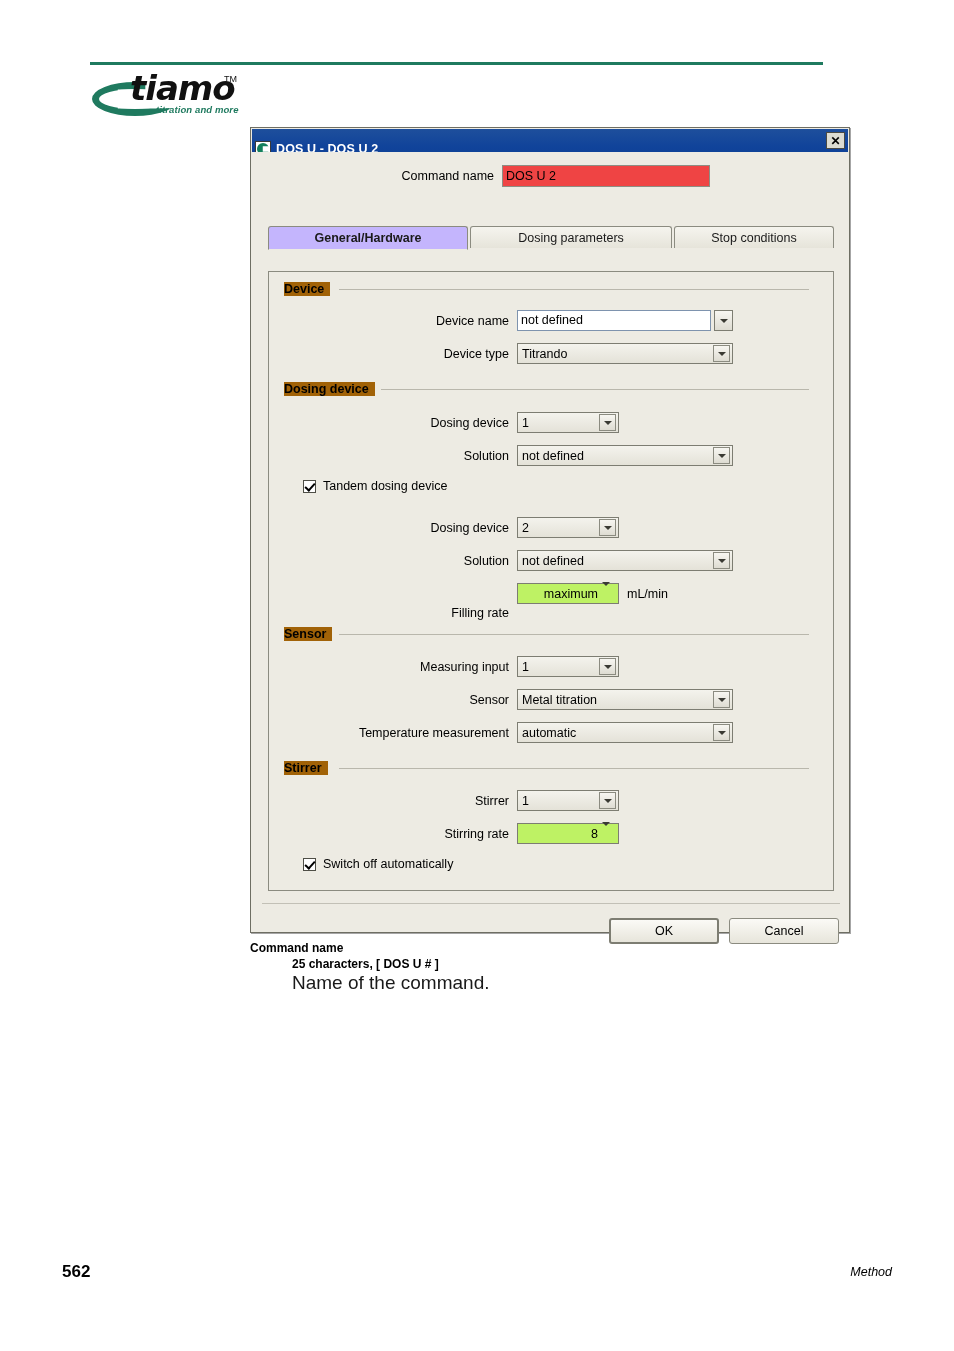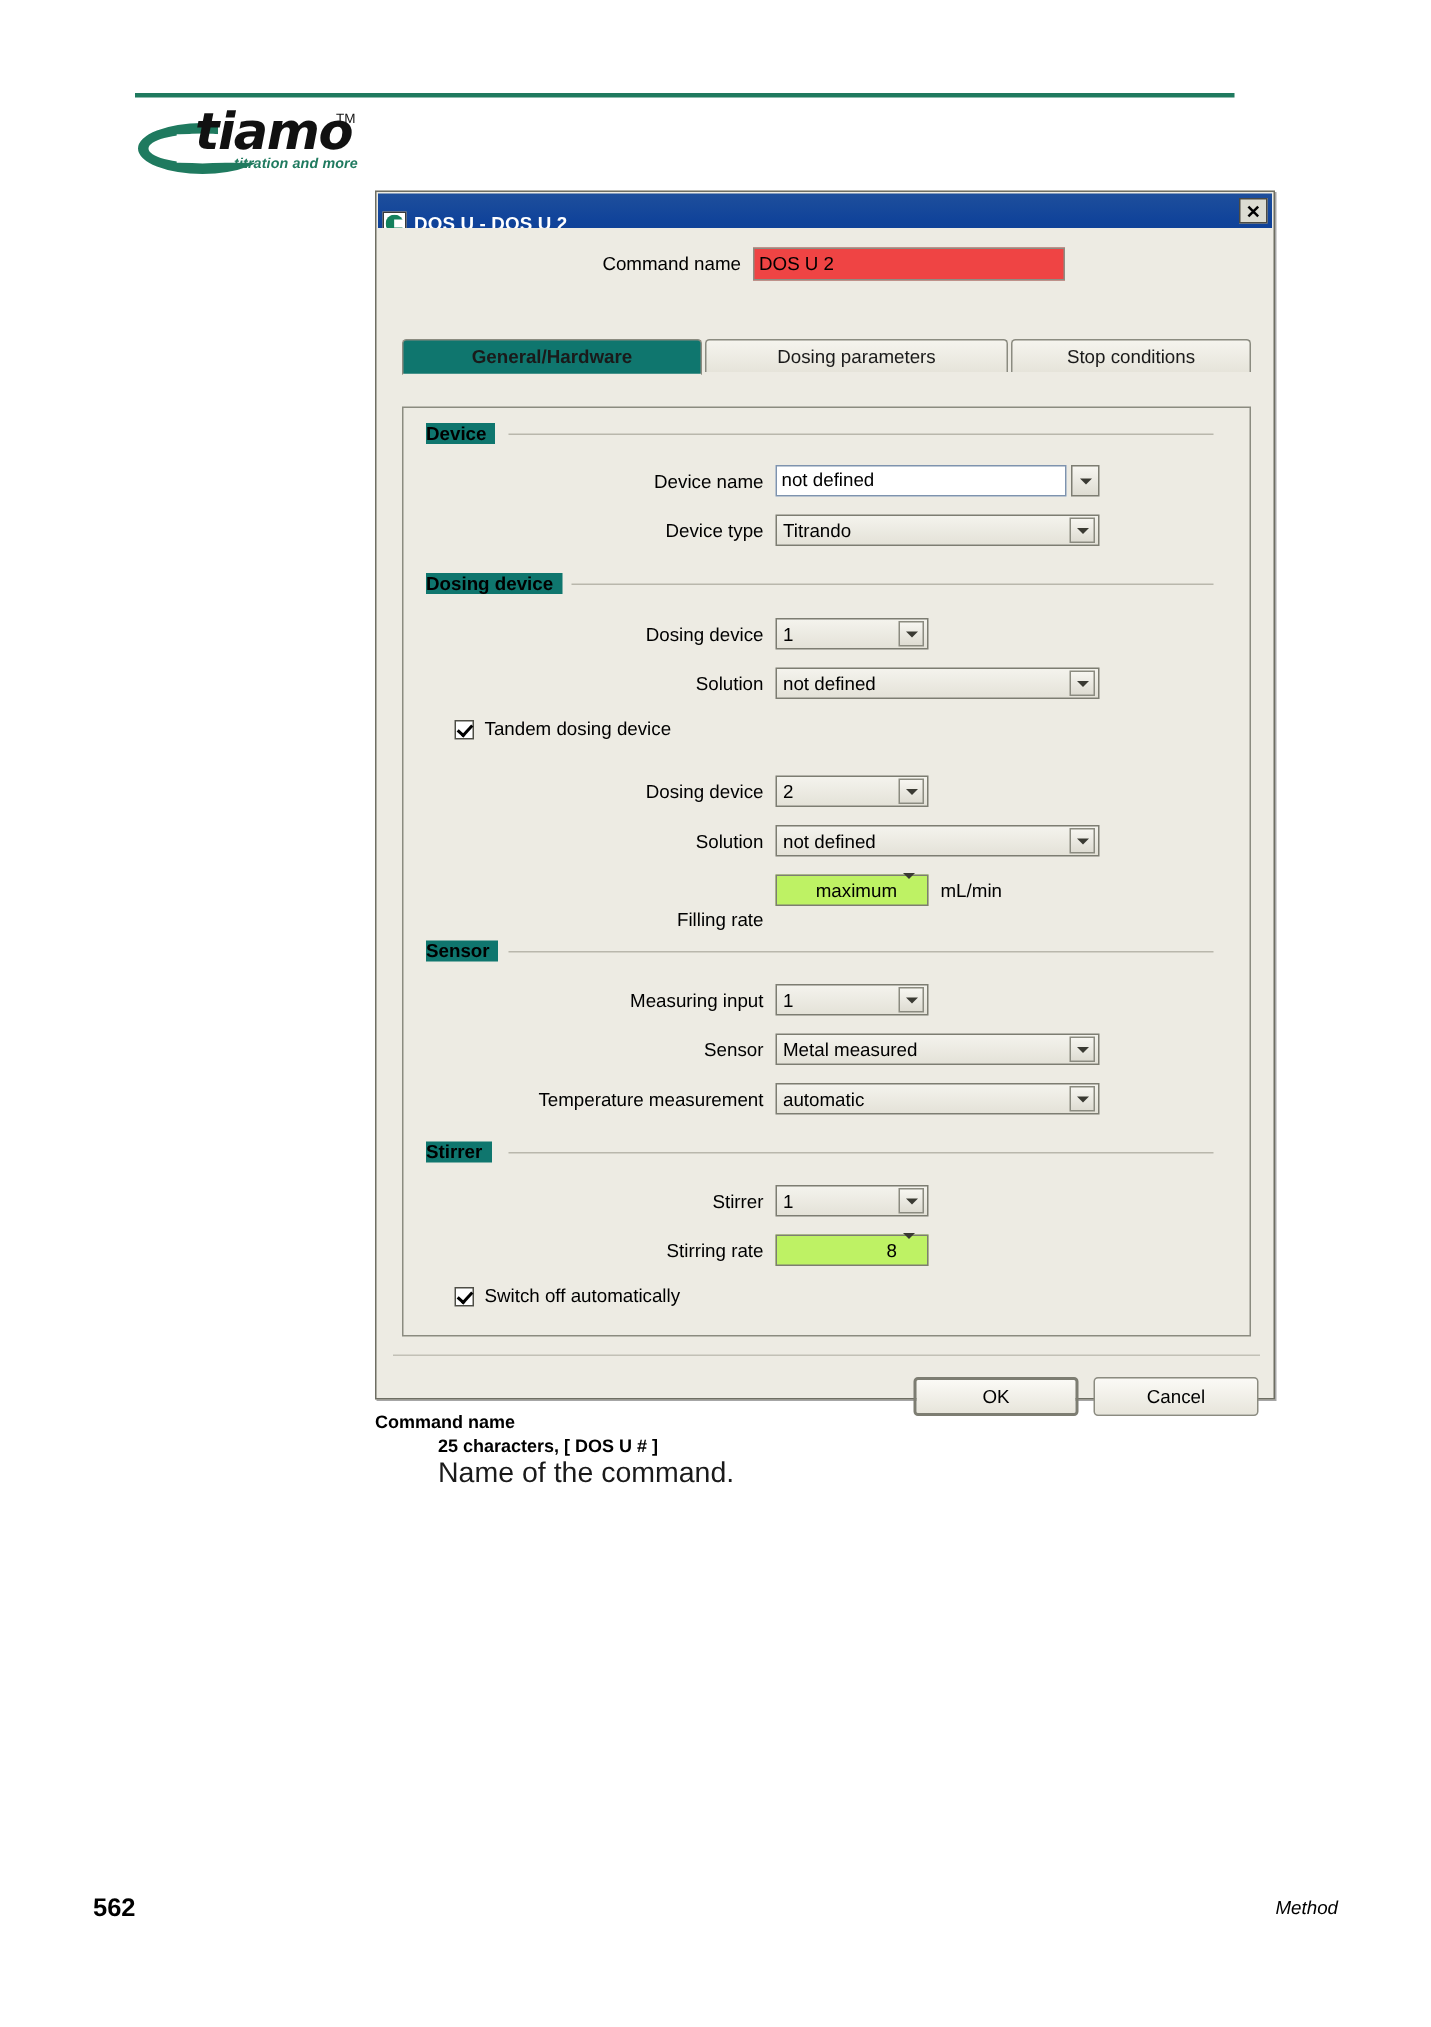--- a/index.html
+++ b/index.html
@@ -208,21 +208,21 @@
     display: flex;
     align-items: center;
     justify-content: center;
     font-size: 12.5px;
     color: #1a1a1a;
     cursor: pointer;
     white-space: nowrap;
   }
   .tab.row1 { top: 0; }
   .tab.active {
-    background: #0f766e;
+    background: #c4b5fd;
     font-weight: bold;
     z-index: 5;
     height: 24px;
     border-bottom: 1px solid #edebe3;
   }
   .tab-row2 {
     position: relative;
     height: 23px;
     margin-top: 1px;
   }
@@ -237,21 +237,21 @@
     border: 1px solid #8b8b80;
     box-sizing: border-box;
   }
 
   
   .group-title {
     position: absolute;
     font-size: 12.5px;
     font-weight: bold;
     color: #000000;
-    background: #0f766e;
+    background: #a16207;
     padding-right: 6px;
     z-index: 2;
     white-space: nowrap;
   }
   .group-line {
     position: absolute;
     height: 1px;
     background: #b9b7ac;
   }
 
@@ -584,21 +584,21 @@
       <div class="f-label" style="left:40px; top:388px; width:200px;">Measuring input</div>
       <div class="combo" style="left:248px; top:384px; width:102px;">
         <span class="cval">1</span>
         <span class="cbtn">
             <span class="arrow"></span>
           </span>
       </div>
 
       <div class="f-label" style="left:40px; top:421px; width:200px;">Sensor</div>
       <div class="combo" style="left:248px; top:417px; width:216px;">
-        <span class="cval">Metal measured</span>
+        <span class="cval">Metal titration</span>
         <span class="cbtn">
             <span class="arrow"></span>
           </span>
       </div>
 
       <div class="f-label" style="left:20px; top:454px; width:220px;">Temperature measurement</div>
       <div class="combo" style="left:248px; top:450px; width:216px;">
         <span class="cval">automatic</span>
         <span class="cbtn">
             <span class="arrow"></span>

